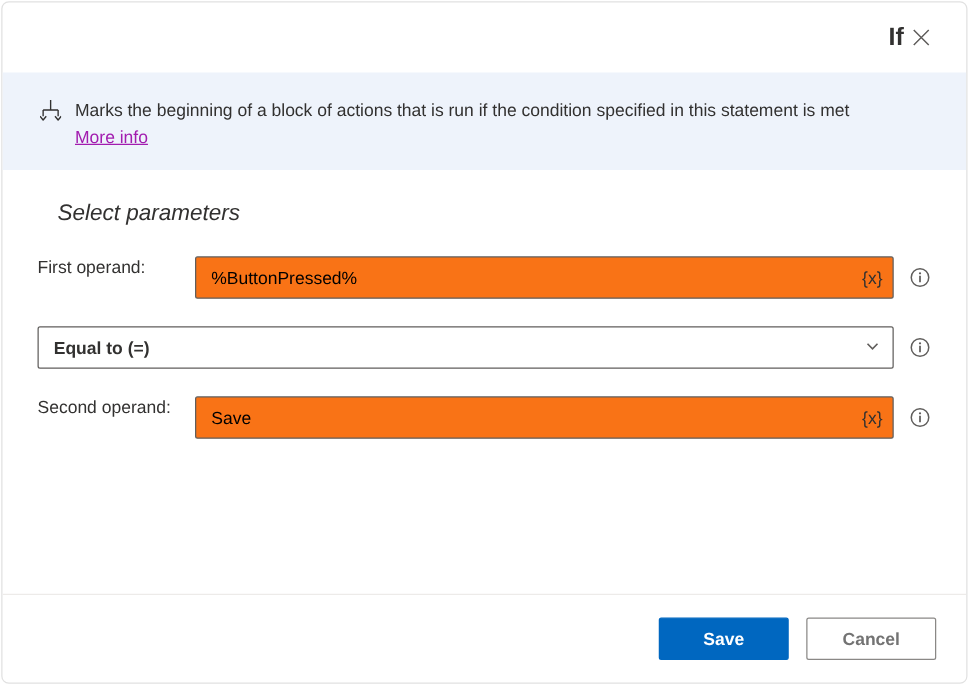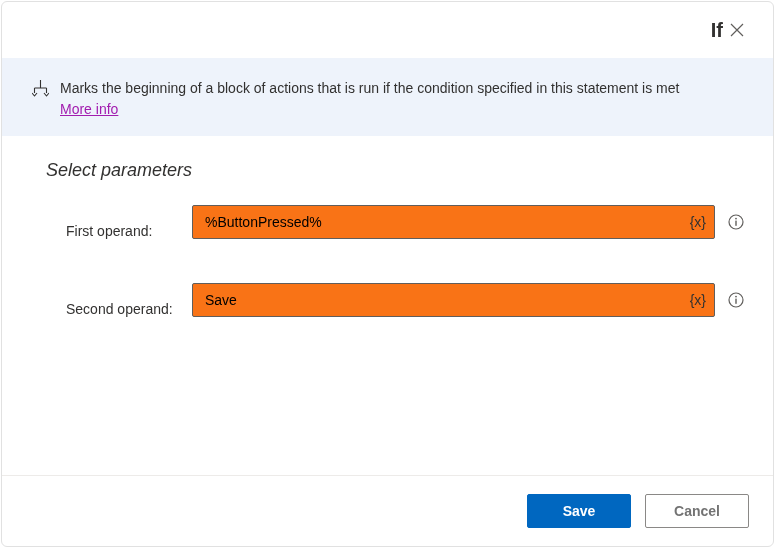--- a/index.html
+++ b/index.html
@@ -64,23 +64,22 @@
   }
   .section-title {
     font-size: 18px;
     font-weight: 400;
     color: #323130;
     margin: 0 0 24px 16px;
     font-style: italic;
   }
   .row {
     display: flex;
-    align-items: flex-end;
+    align-items: flex-start;
     margin-bottom: 22px;
-    margin-left: 36px;
   }
   .row-label {
     width: 126px;
     flex: 0 0 126px;
     font-size: 14px;
     color: #323130;
   }
   .field-wrap {
     flex: 1;
     display: flex;
@@ -215,20 +214,37 @@
           <svg width="16" height="16" viewBox="0 0 16 16">
               <circle cx="8" cy="8" r="7" stroke="currentColor" stroke-width="1.2" fill="none"></circle>
               <circle cx="8" cy="4.6" r="0.9" fill="currentColor"></circle>
               <rect x="7.3" y="6.6" width="1.4" height="5.2" fill="currentColor"></rect>
             </svg>
         </div>
       </div>
     </div>
 
     <div class="row">
+      <div class="field-wrap">
+        <div class="field-select">
+          <span>Equal to (=)</span>
+          <span class="chevron">
+            <svg width="12" height="12" viewBox="0 0 12 12">
+                <path d="M2 4 L6 8 L10 4" stroke="currentColor" stroke-width="1.3" fill="none"></path>
+              </svg>
+          </span>
+        </div>
+        <div class="info-icon">
+          <svg width="16" height="16" viewBox="0 0 16 16">
+              <circle cx="8" cy="8" r="7" stroke="currentColor" stroke-width="1.2" fill="none"></circle>
+              <circle cx="8" cy="4.6" r="0.9" fill="currentColor"></circle>
+              <rect x="7.3" y="6.6" width="1.4" height="5.2" fill="currentColor"></rect>
+            </svg>
+        </div>
+      </div>
     </div>
 
     <div class="row">
       <div class="row-label">Second operand:</div>
       <div class="field-wrap">
         <div class="field">
           <input value="Save" style="">
           <span class="var-badge">{x}</span>
         </div>
         <div class="info-icon">

